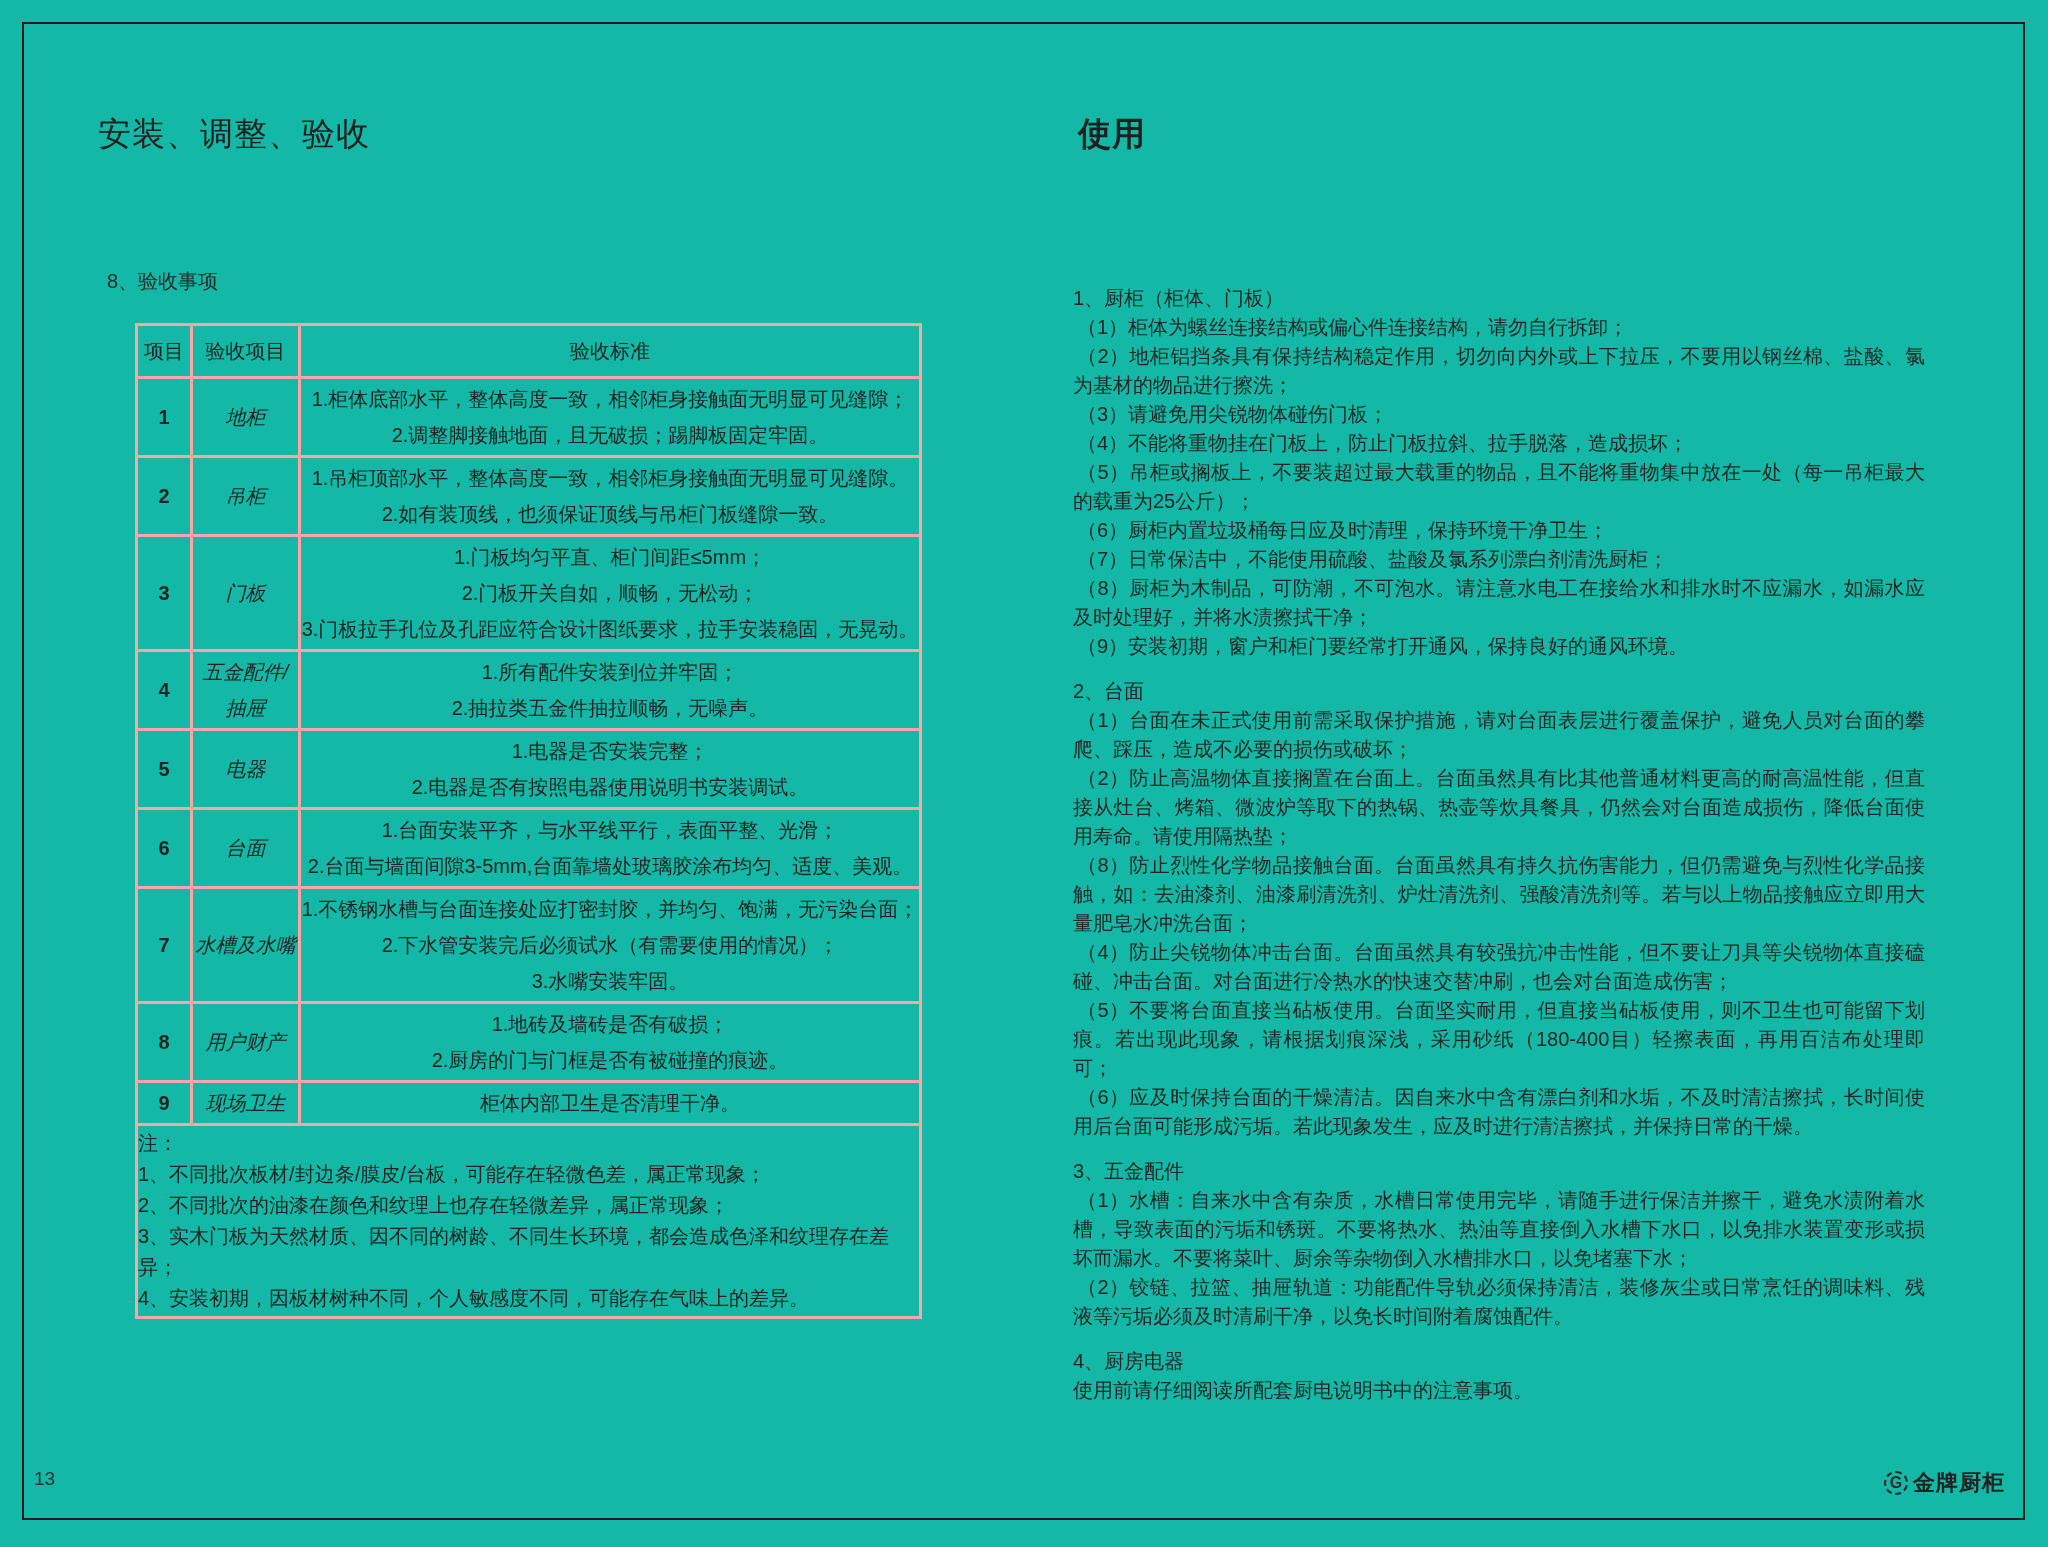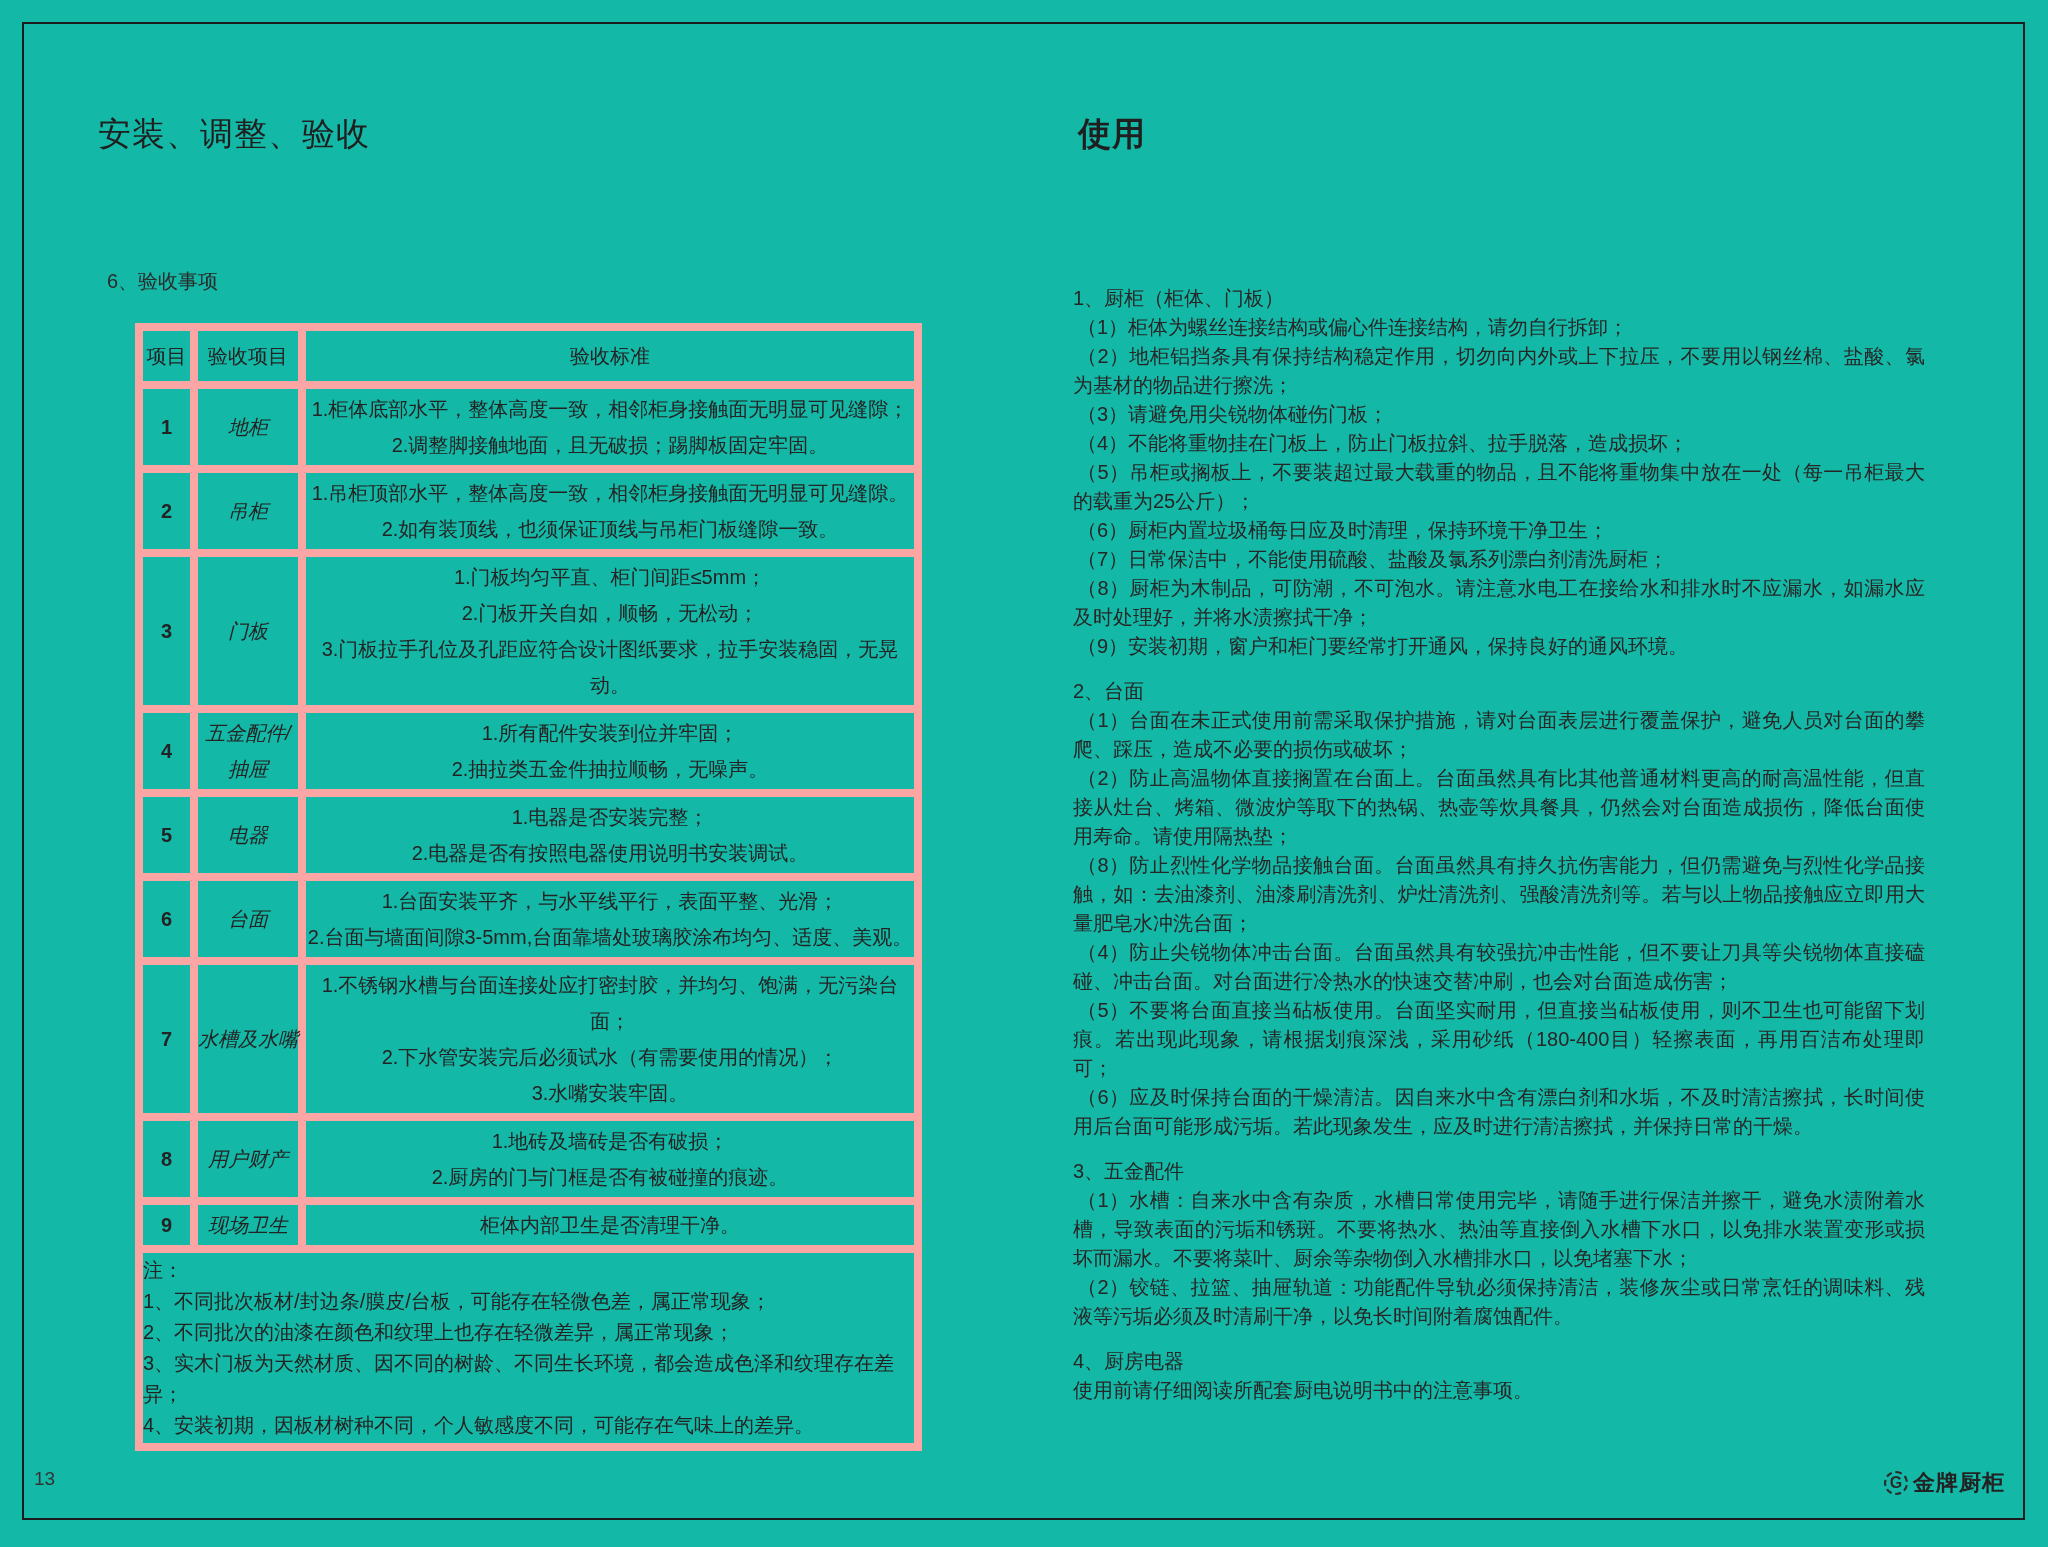--- a/index.html
+++ b/index.html
@@ -15,21 +15,21 @@
   .page-title{position:absolute;font-size:33px;font-weight:400;letter-spacing:1px;color:#1f1f1f;}
   .page-title.left{left:98px;top:112px;}
   .page-title.right{left:1078px;top:112px;font-weight:bold;}
   .section-heading{position:absolute;font-size:20px;color:#2a2a2a;}
   
   table.acceptance{
     position:absolute;left:135px;top:323px;width:787px;
     border-collapse:collapse;table-layout:fixed;
   }
   table.acceptance th,table.acceptance td{
-    border:8px solid #fca5a5;font-size:20px;line-height:36px;
+    border:3px solid #fca5a5;font-size:20px;line-height:36px;
     color:#232323;vertical-align:middle;padding:2px 0;
   }
   table.acceptance th{font-weight:400;height:46px;text-align:center;}
   td.num-cell{text-align:center;font-weight:700;}
   td.item-cell{text-align:center;white-space:pre-line;font-style:italic;}
   td.std-cell{text-align:center;padding:2px 6px 2px 12px;}
   tr.h2 td{height:72px;}
   tr.h3 td{height:108px;}
   tr.h1 td{height:36px;}
   td.note-cell{padding:12px 14px 16px 14px;line-height:31px;vertical-align:top;}
@@ -53,21 +53,21 @@
   }
   .brand-name{font-size:22px;font-weight:700;color:#222;letter-spacing:1px;}
 </style>
 </head>
 <body>
 
 <div class="sheet">
   <div class="frame"></div>
 
   <div class="page-title left">安装、调整、验收</div>
-  <div class="section-heading" style="left:107px;top:268px;">6、验收事项</div>
+  <div class="section-heading" style="left:107px;top:268px;">8、验收事项</div>
 
   <table class="acceptance">
     <colgroup>
         <col style="width:55px">
         <col style="width:108px">
         <col>
       </colgroup>
     <tbody>
         <tr>
       <th>项目</th>

